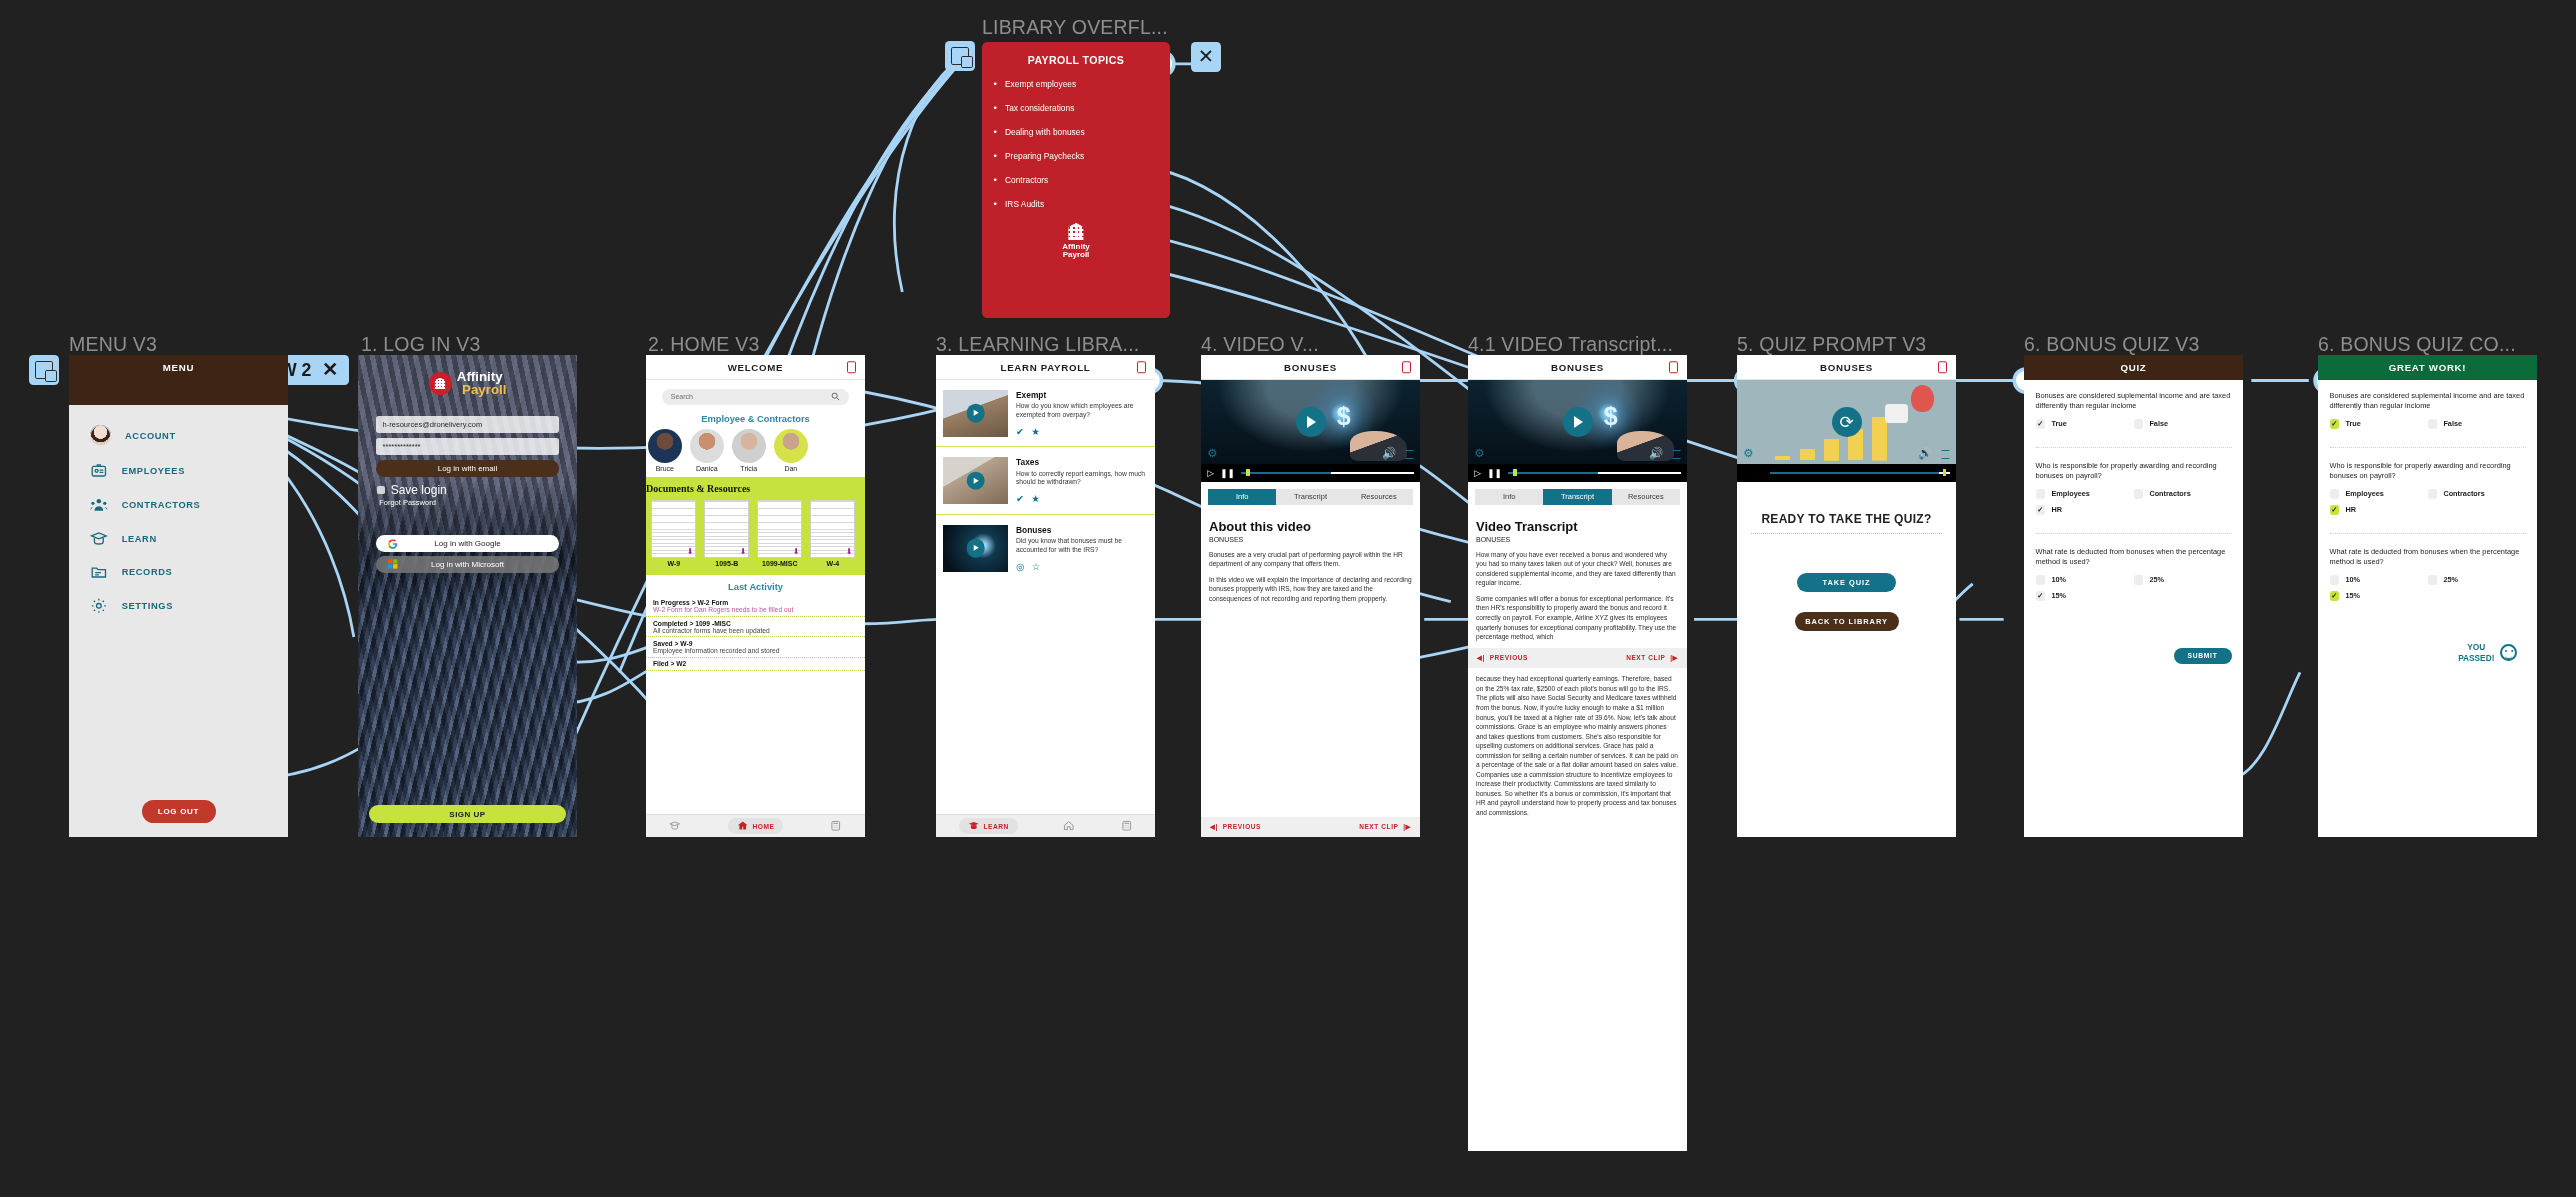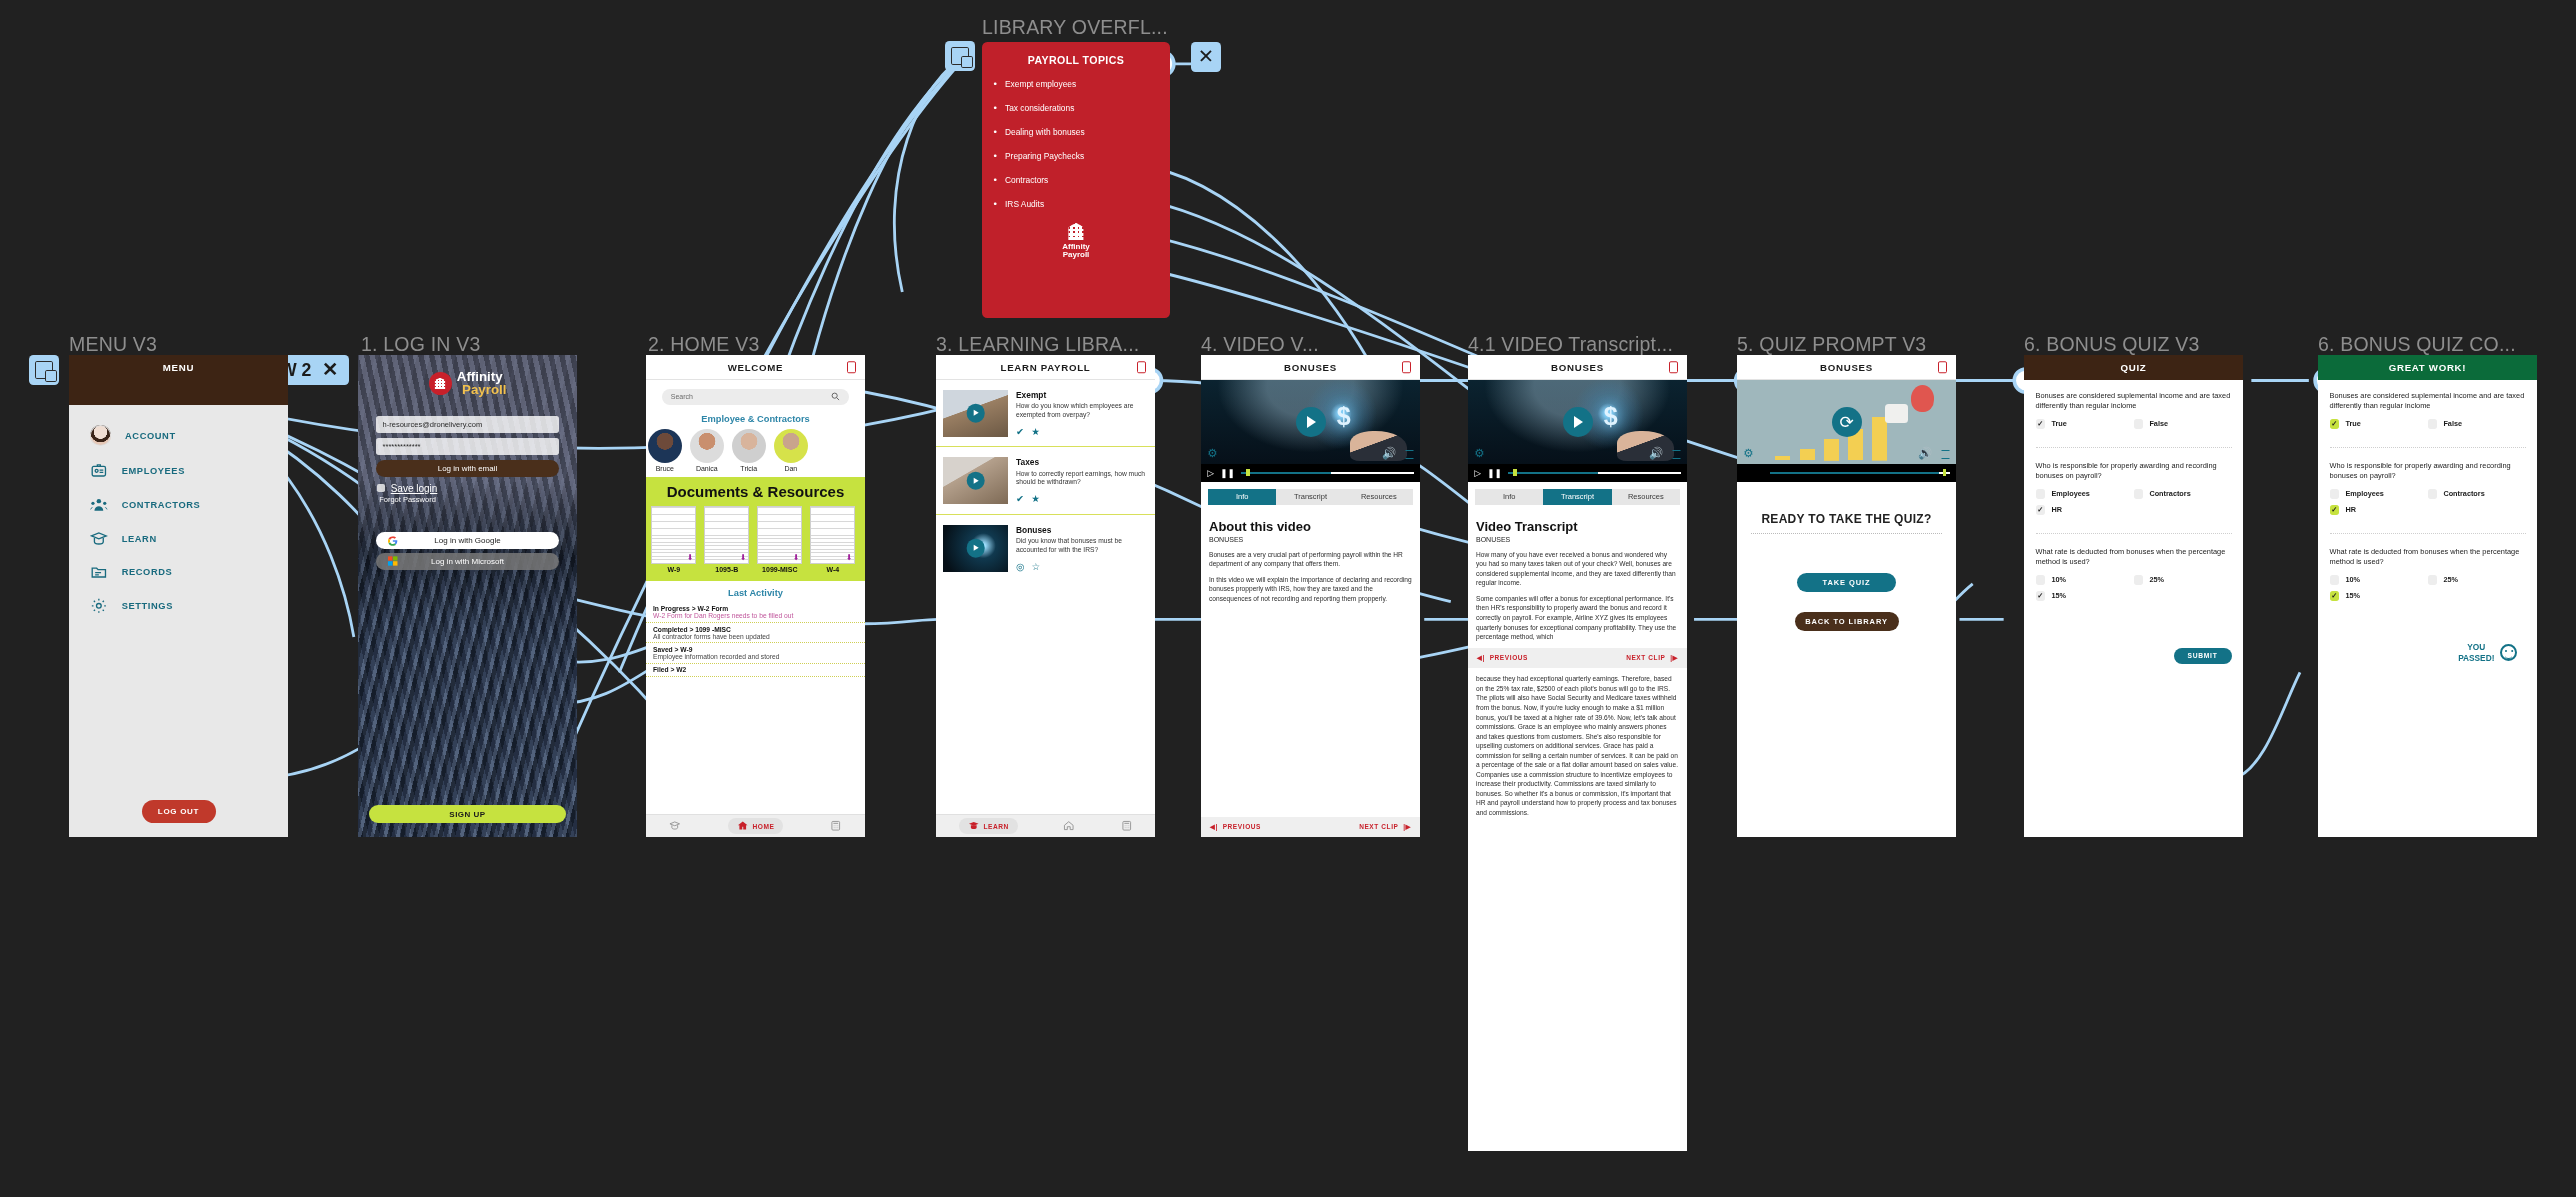--- a/index.html
+++ b/index.html
@@ -75,21 +75,21 @@
       clip-path:polygon(12% 22%,50% 0,88% 22%,88% 100%,12% 100%); }
   .brandtxt { line-height:.95; }
   .brandtxt .a { color:#fff; font-size:13.3px; font-weight:700; display:block; }
   .brandtxt .p { color:#f2c14e; font-size:13.3px; font-weight:700; display:block; margin-left:5.3px; }
   .field { background:rgba(255,255,255,.8); border-radius:2.7px; height:17px; margin:0 7px 5.3px;
            display:flex; align-items:center; padding:0 7px; font-size:7.5px; color:#2a2a2a; }
   .btn-brown { margin:1.8px 7px 0; background:#4a2f1b; color:#fff; border-radius:12.4px; height:17px;
                display:flex; align-items:center; justify-content:center; font-size:8px; }
   .row-save { display:flex; align-items:center; gap:5.3px; margin:5.3px 0 0 8.8px; }
   .chk { width:8px;height:8px;background:rgba(235,235,235,.85); border-radius:1.8px; }
-  .row-save span { color:#fff; font-size:10px;text-decoration:underline; }
+  .row-save span { color:#fff; font-size:12px; }
   .forgot { color:#fff; font-size:7.5px; margin:1.8px 0 0 10.6px; }
   .btn-white { margin:0 7px 3.5px; background:#fff; border-radius:12.4px; height:17px;
                display:flex; align-items:center; justify-content:center; gap:8.8px; font-size:8px; color:#222; position:relative; }
   .btn-gray { margin:0 7px; background:rgba(120,120,120,.85); border-radius:12.4px; height:17px;
                display:flex; align-items:center; justify-content:center; gap:8.8px; font-size:8px; color:#fff; position:relative; }
   .gico { position:absolute; left:12.4px; top:50%; transform:translateY(-50%); width:9.7px; height:9.7px;}
   .btn-lime { position:absolute; left:10.6px; right:10.6px; bottom:14px; background:#c6e23f; border-radius:12.4px;
               height:17.7px; display:flex; align-items:center; justify-content:center;
               font-size:8px; font-weight:700; color:#1b1b1b; letter-spacing:0.5px; }
 
@@ -97,21 +97,21 @@
   .home-body { height:calc(100% - 25px); overflow:hidden; display:flex; flex-direction:column; }
   .searchbar { margin:8.8px 16px 7px; background:#ececec; border-radius:10.6px; height:16px;
       display:flex; align-items:center; justify-content:space-between; padding:0 8.8px; }
   .searchbar span { font-size:7px; color:#6b6b6b; }
   .sec-title { text-align:center; color:#2e86a8; font-size:9.3px; font-weight:700; margin:1.8px 0 5.3px; }
   .people { display:flex; gap:8px; padding:0 1.8px; }
   .person { text-align:center; flex:0 0 auto; }
   .person .pf { width:34px; height:34px; border-radius:50%; }
   .person .pn { font-size:7px; color:#222; margin-top:1.8px; }
   .docs { background:#c6e23f; padding:6.2px 0 8px; margin-top:5.3px; }
-  .docs h4 { text-align:center; font-size:15px; color:#111; }
+  .docs h4 { font-size:10px; color:#111;font-family:Liberation Serif, serif; }
   .docrow { display:flex; gap:8px; padding:6.2px 5.3px 0; }
   .doc { flex:0 0 auto; text-align:center; }
   .doccard { width:45px; height:58px; background:#fff; border:0.9px solid #cfcfcf; position:relative;
     background-image:repeating-linear-gradient(0deg,#fff 0 2.7px,#d8d8d8 2.7px 3.5px); }
   .doccard:after{ content:"⬇"; position:absolute; right:1.8px; bottom:0.9px; font-size:8px; color:#a0229b; }
   .doc .dn { font-size:7px; font-weight:700; margin-top:1.8px; color:#111; }
   .act-title { text-align:center; color:#2e86a8; font-size:9.3px; font-weight:700; margin:7px 0 4.4px; }
   .act { padding:2.7px 7px; border-bottom:0.9px dotted #cfcf55; }
   .act b { display:block; font-size:6.7px; color:#111; }
   .act s { display:block; text-decoration:none; font-size:6.7px; color:#444; }

